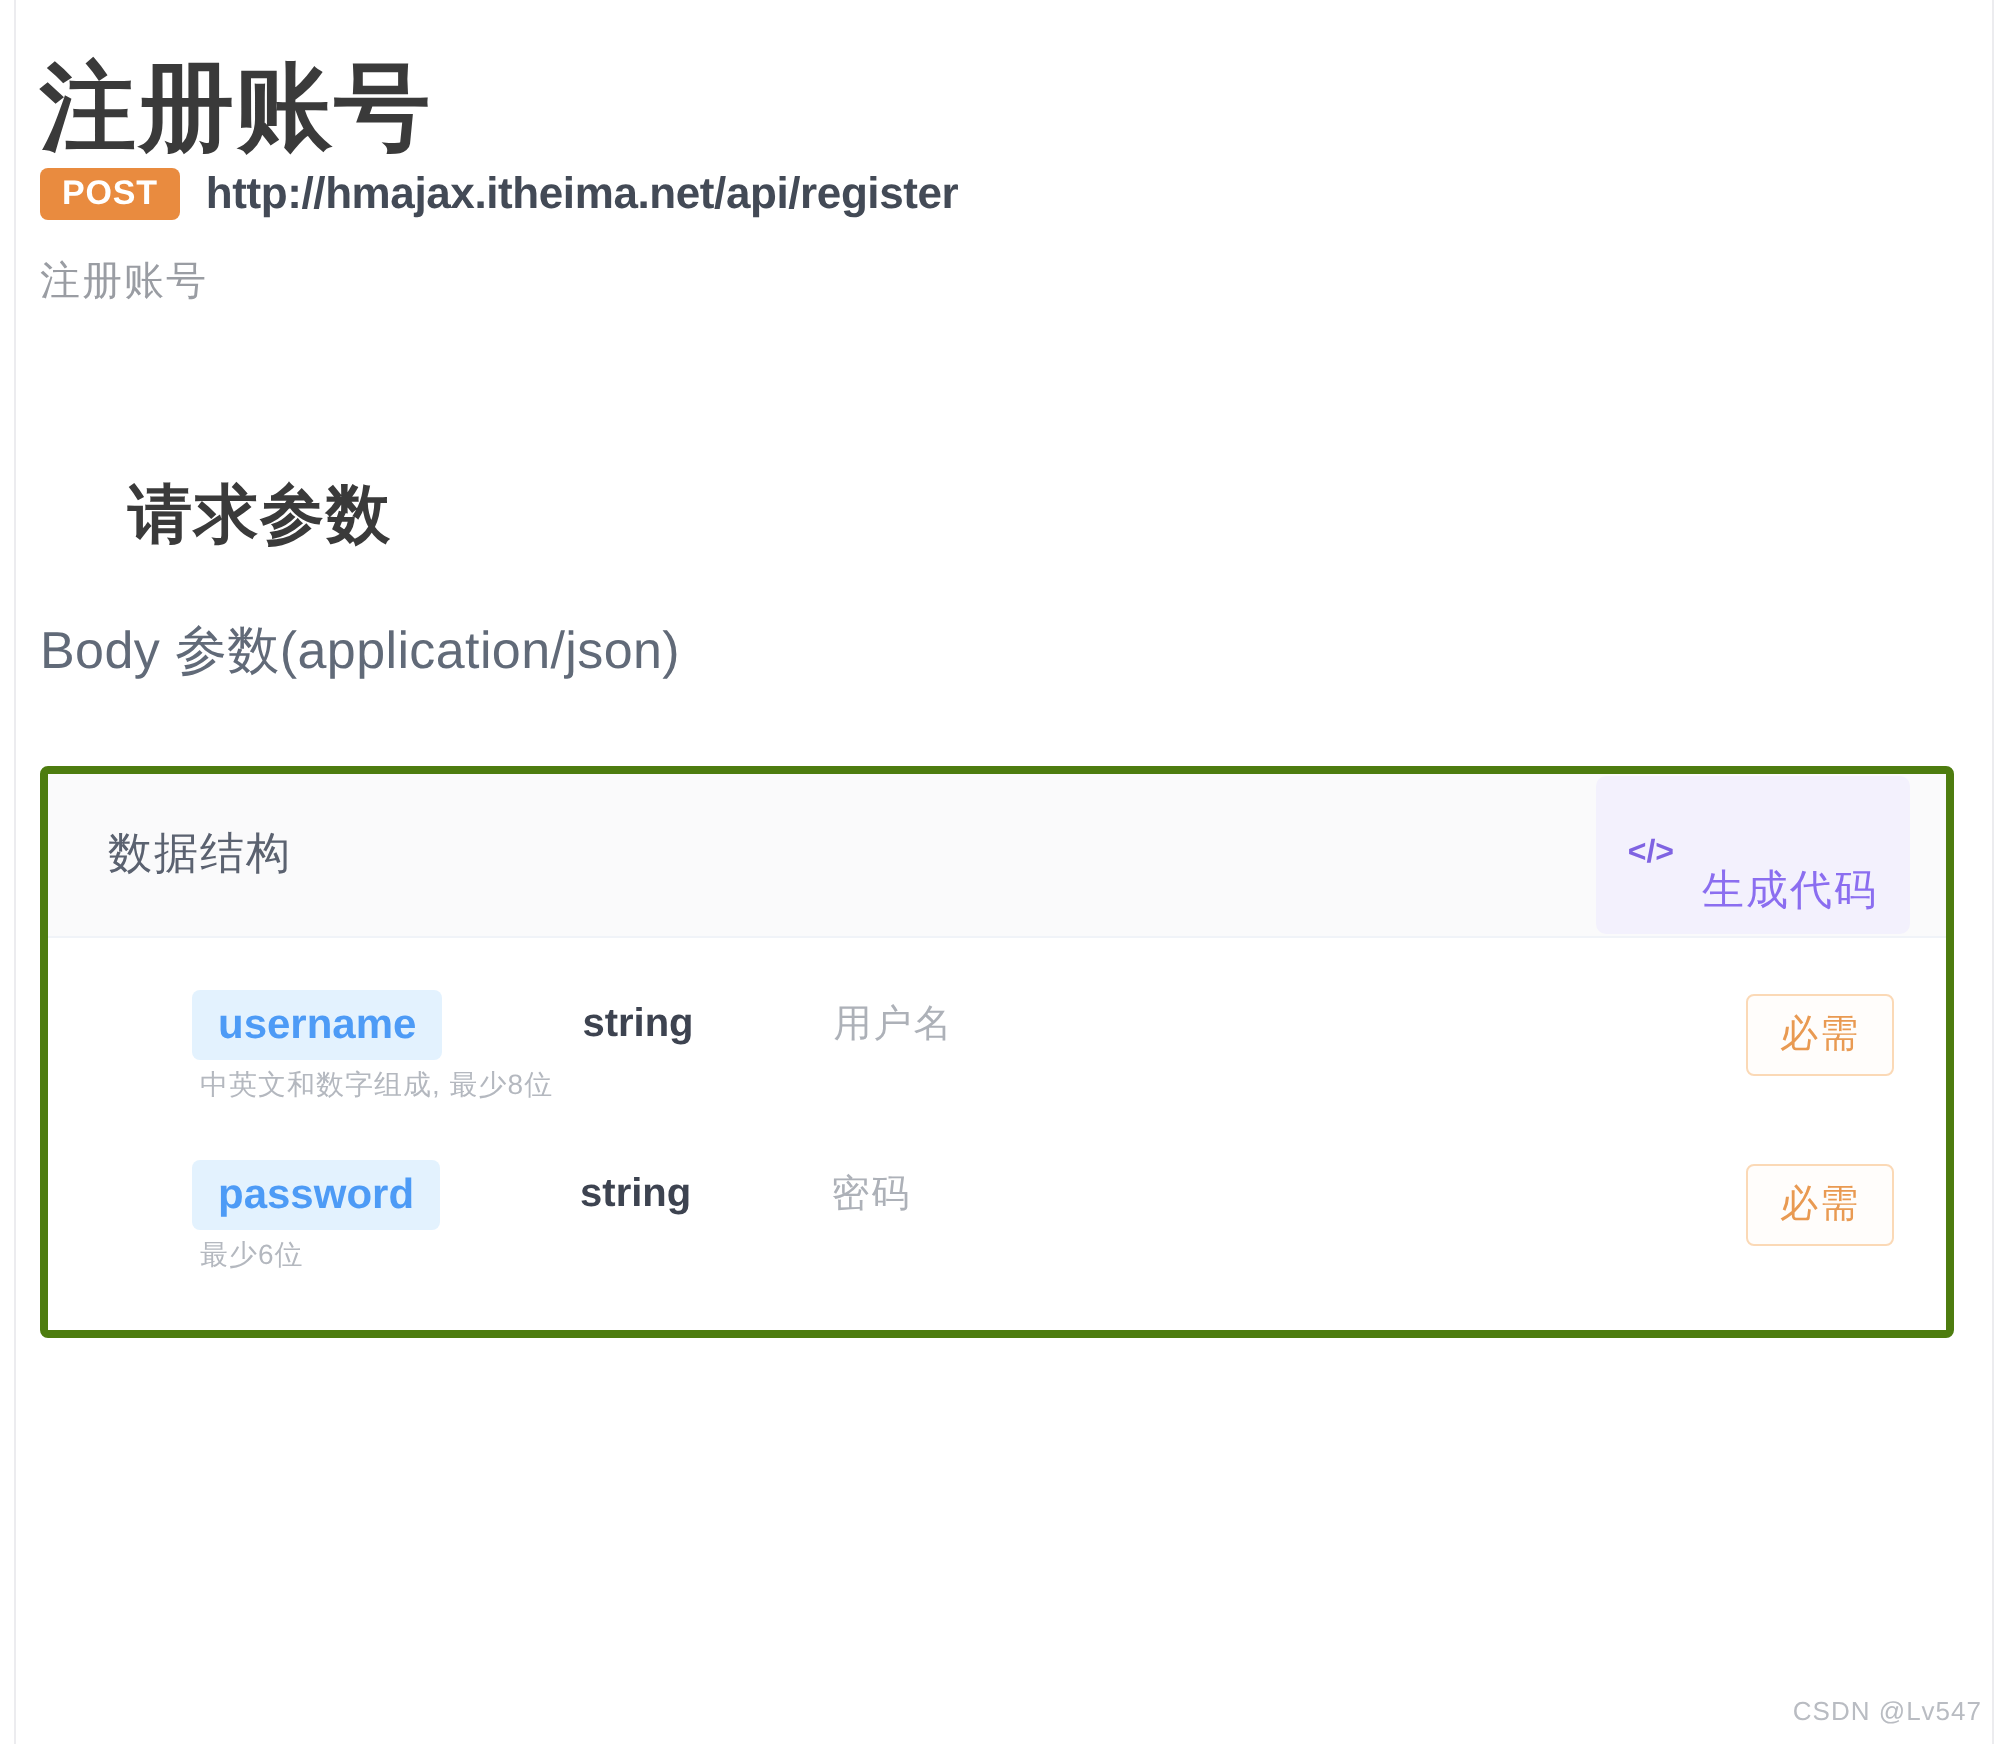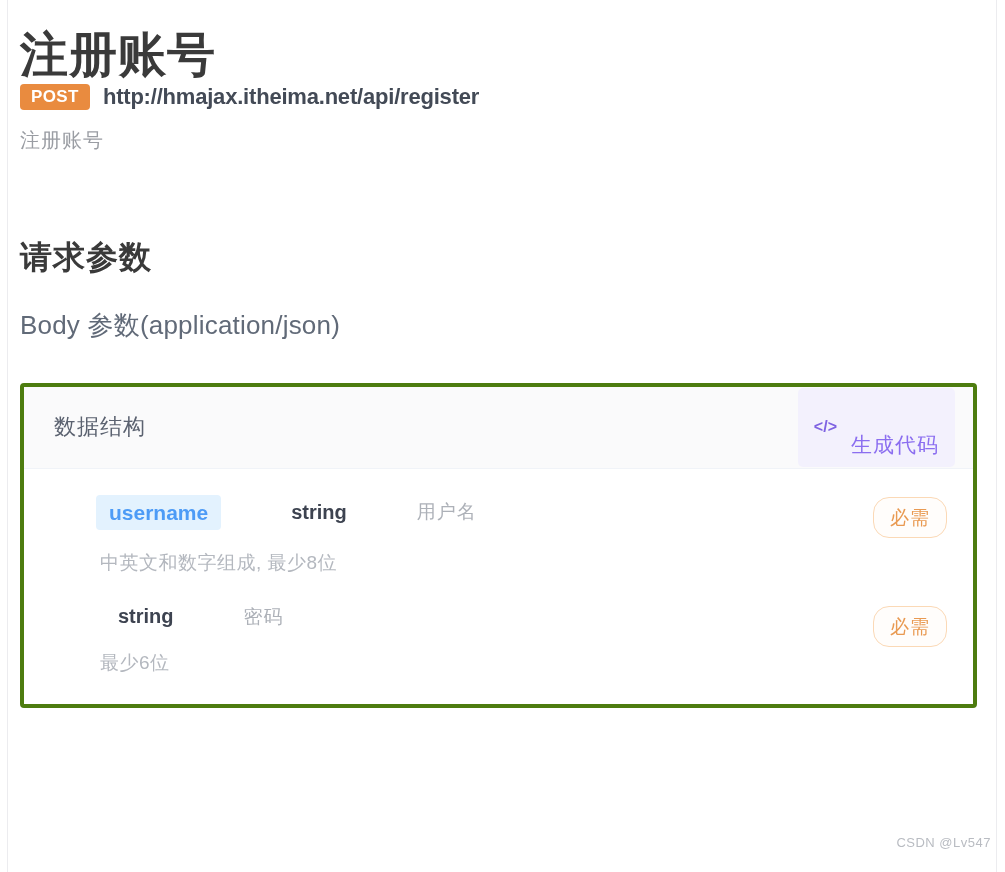--- a/index.html
+++ b/index.html
@@ -75,20 +75,21 @@
     letter-spacing: 1px;
   }
 
   
   .section-title {
     font-size: 32px;
     font-weight: bold;
     color: #3a3a3a;
     margin-top: 82px;
     letter-spacing: 1px;
+    margin-left: 44px;
   }
   .section-sub {
     font-size: 26px;
     color: #616a78;
     margin-top: 28px;
     letter-spacing: 0.2px;
   }
 
   
   .params-panel {
@@ -168,44 +169,44 @@
     font-weight: bold;
     color: #3d4350;
   }
   .param-label {
     margin-left: 22px;
     font-size: 19px;
     color: #adb1b8;
     letter-spacing: 1px;
   }
   .param-note {
-    margin-top: 20px;
+    margin-top: 4px;
     margin-left: 4px;
-    font-size: 19px;
+    font-size: 14px;
     color: #b4b8bf;
     letter-spacing: 0.5px;
   }
   .required-badge {
     flex: none;
     margin-top: 2px;
     border: 1px solid #fbd9b6;
     background: #fffdfb;
     color: #e99a52;
     font-size: 19px;
-    border-radius: 16px;
+    border-radius: 4px;
     padding: 10px 16px;
     line-height: 1;
     letter-spacing: 1px;
   }
 
   
   .watermark {
     position: absolute;
     right: 14px;
-    bottom: 22px;
+    bottom: 9px;
     font-size: 13px;
     color: #b9bcc2;
     letter-spacing: 0.5px;
   }
 </style>
 </head>
 <body>
 
 <div class="page-rule-left"></div>
 <div class="page-rule-right"></div>
@@ -243,20 +244,21 @@
             <span class="param-label">用户名</span>
           </div>
           <div class="param-note">中英文和数字组成, 最少8位</div>
         </div>
         <span class="required-badge">必需</span>
       </div>
 
       <div class="param-row">
         <div class="param-left">
           <div class="param-line">
+            <span class="param-chip">password</span>
             <span class="param-type">string</span>
             <span class="param-label">密码</span>
           </div>
           <div class="param-note">最少6位</div>
         </div>
         <span class="required-badge">必需</span>
       </div>
 
     </div>
   </div>

